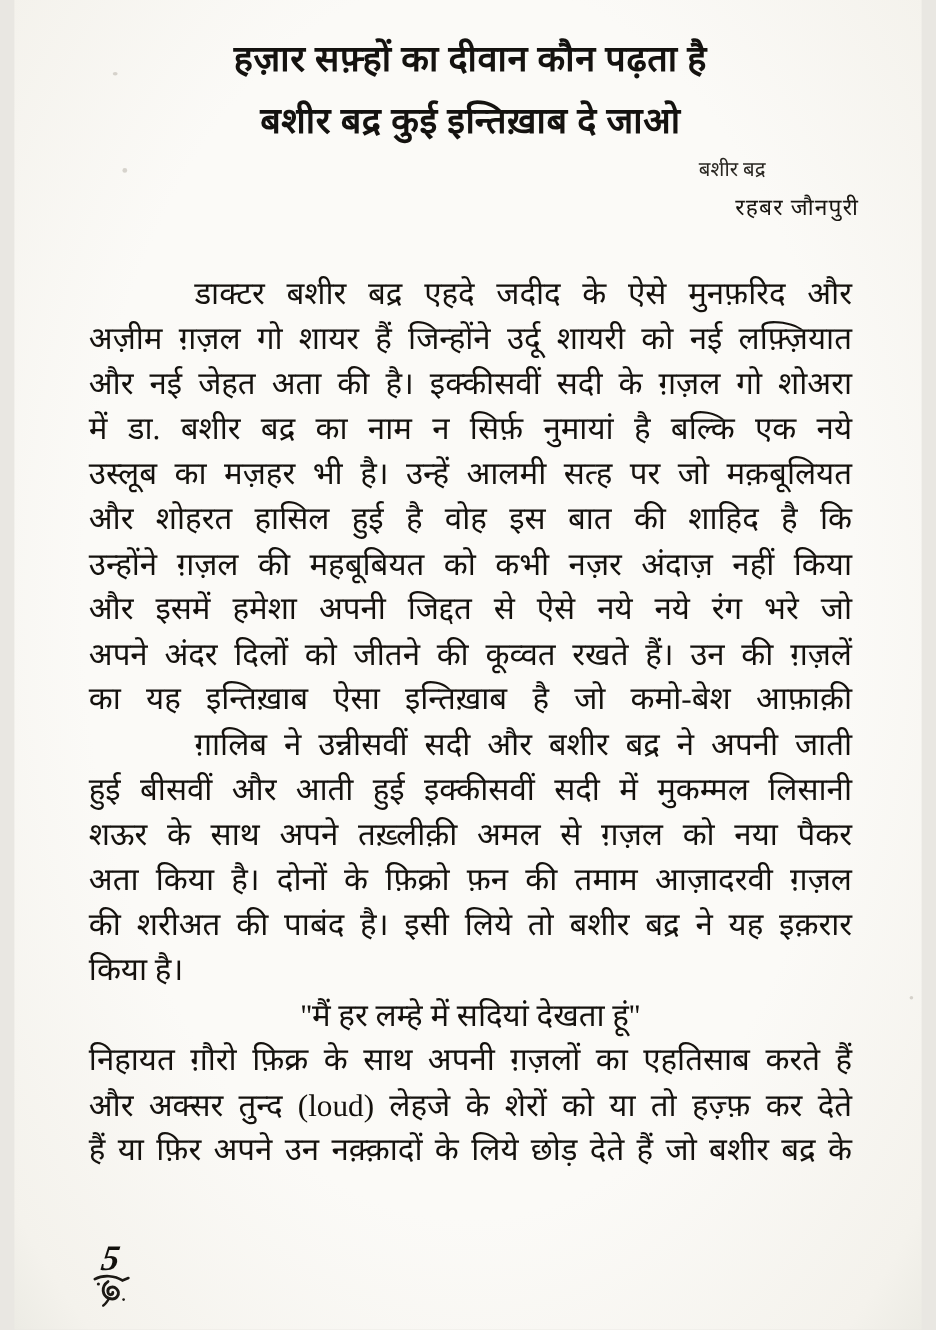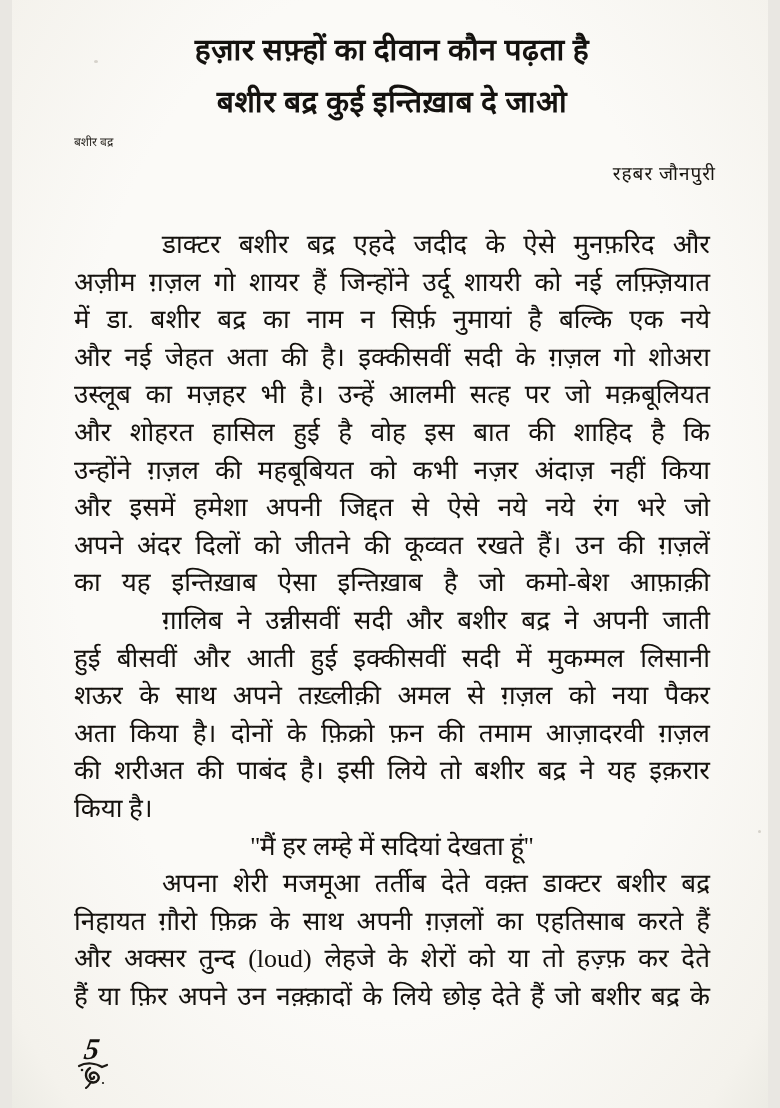--- a/index.html
+++ b/index.html
@@ -24,22 +24,23 @@
     margin-top: 24px;
     text-align: center;
     font-weight: bold;
     font-size: 30px;
     line-height: 52px;
     letter-spacing: 0.5px;
     color: #14120f;
   }
   .attribution {
     margin-top: 2px;
-    margin-right: 96px;
-    font-size: 12px;
+    margin-right: 72px;
+    text-align: right;
+    font-size: 17px;
     line-height: 24px;
     color: #2a2722;
   }
   .author {
     margin-right: -6px;
     text-align: right;
     font-size: 19px;
     line-height: 40px;
     letter-spacing: 1px;
     color: #181510;
@@ -103,36 +104,35 @@
       <div>बशीर बद्र कुई इन्तिख़ाब दे जाओ</div>
     </div>
 
     <div class="attribution">बशीर बद्र</div>
 
     <div class="author">रहबर जौनपुरी</div>
 
     <div class="bodytext">
       <div class="line indent">डाक्टर बशीर बद्र एहदे जदीद के ऐसे मुनफ़रिद और</div>
       <div class="line">अज़ीम ग़ज़ल गो शायर हैं जिन्होंने उर्दू शायरी को नई लफ़्ज़ियात</div>
+      <div class="line">और नई जेहत अता की है। इक्कीसवीं सदी के ग़ज़ल गो शोअरा</div>
       <div class="line">में डा. बशीर बद्र का नाम न सिर्फ़ नुमायां है बल्कि एक नये</div>
-      <div class="line">और नई जेहत अता की है। इक्कीसवीं सदी के ग़ज़ल गो शोअरा</div>
       <div class="line">उस्लूब का मज़हर भी है। उन्हें आलमी सत्ह पर जो मक़बूलियत</div>
       <div class="line">और शोहरत हासिल हुई है वोह इस बात की शाहिद है कि</div>
       <div class="line">उन्होंने ग़ज़ल की महबूबियत को कभी नज़र अंदाज़ नहीं किया</div>
       <div class="line">और इसमें हमेशा अपनी जिद्दत से ऐसे नये नये रंग भरे जो</div>
       <div class="line">अपने अंदर दिलों को जीतने की कूव्वत रखते हैं। उन की ग़ज़लें</div>
       <div class="line">का यह इन्तिख़ाब ऐसा इन्तिख़ाब है जो कमो-बेश आफ़ाक़ी</div>
       <div class="line indent">ग़ालिब ने उन्नीसवीं सदी और बशीर बद्र ने अपनी जाती</div>
       <div class="line">हुई बीसवीं और आती हुई इक्कीसवीं सदी में मुकम्मल लिसानी</div>
       <div class="line">शऊर के साथ अपने तख़्लीक़ी अमल से ग़ज़ल को नया पैकर</div>
       <div class="line">अता किया है। दोनों के फ़िक्रो फ़न की तमाम आज़ादरवी ग़ज़ल</div>
       <div class="line">की शरीअत की पाबंद है। इसी लिये तो बशीर बद्र ने यह इक़रार</div>
       <div class="line short">किया है।</div>
       <div class="line quote">''मैं हर लम्हे में सदियां देखता हूं''</div>
-      <div class="line indent">अपना शेरी मजमूआ तर्तीब देते वक़्त डाक्टर बशीर बद्र</div>
       <div class="line">निहायत ग़ौरो फ़िक्र के साथ अपनी ग़ज़लों का एहतिसाब करते हैं</div>
       <div class="line">और अक्सर तुन्द (loud) लेहजे के शेरों को या तो हज़्फ़ कर देते</div>
       <div class="line">हैं या फ़िर अपने उन नक़्क़ादों के लिये छोड़ देते हैं जो बशीर बद्र के</div>
     </div>
   </div>
 
   <div class="footer">
     <div class="page-number">5</div>
     <div class="flourish">
       <svg width="34" height="30" viewBox="0 0 34 30" aria-hidden="true">

